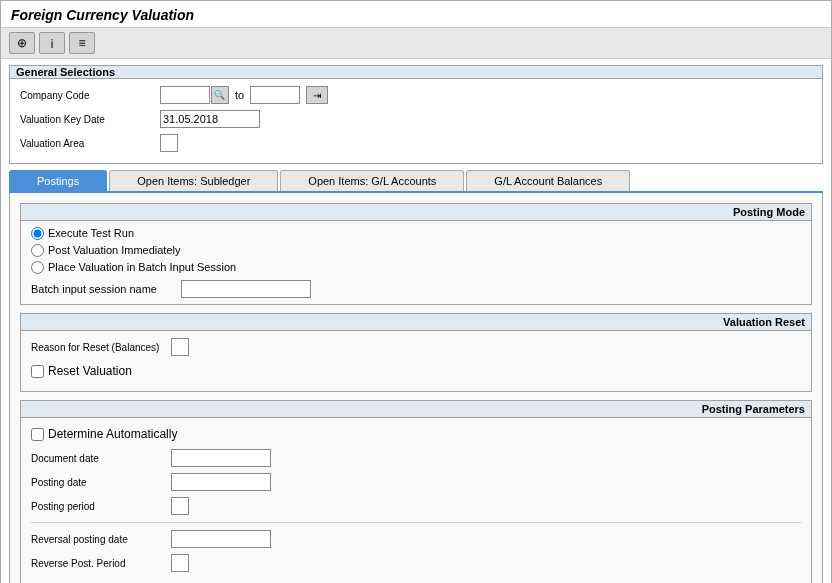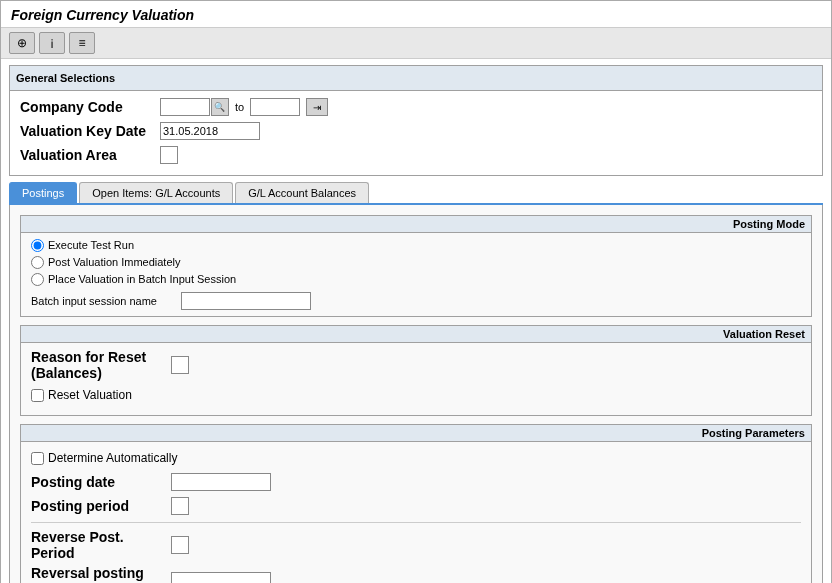--- a/index.html
+++ b/index.html
@@ -45,38 +45,37 @@
       font-size: 12px;
     }
     .section {
       border: 1px solid #a0a0a0;
       margin: 6px 8px;
       padding: 0;
     }
     .section-title {
       background: #e0e8f0;
       border-bottom: 1px solid #a0a0a0;
-      padding: 6px 6px;
+      padding: 0 6px;
       font-weight: bold;
       font-size: 11px;
     }
     .section-body {
       padding: 6px 10px;
     }
     .form-row {
       display: flex;
       align-items: center;
       margin-bottom: 4px;
       min-height: 20px;
     }
     .form-label {
       width: 140px;
-      font-size: 14px;
+      font-size: 10px;
       color: #000;
-      font-weight: bold;
     }
     .form-input {
       height: 18px;
       border: 1px solid #888;
       background: #fff;
       font-size: 11px;
       padding: 1px 2px;
     }
     .form-input-small {
       width: 50px;
@@ -126,21 +125,21 @@
       display: inline-block;
     }
     
     .tabs-container {
       display: flex;
       align-items: flex-end;
       margin: 6px 8px 0 8px;
       border-bottom: 2px solid #4a90d9;
     }
     .tab {
-      padding: 4px 12px;
+      padding: 4px 27px;
       font-size: 11px;
       border: 1px solid #aaa;
       border-bottom: none;
       background: #e8e8e8;
       cursor: pointer;
       margin-right: 2px;
       border-radius: 3px 3px 0 0;
     }
     .tab.active {
       background: #4a90d9;
@@ -242,20 +241,23 @@
         <span class="checkbox-small"></span>
       </div>
     </div>
   </div>
 
   <div class="tabs-container">
     <div class="tab active">
       <span>Postings</span>
     </div>
     <div class="tab">
+      <span>Open Items: Subledger</span>
+    </div>
+    <div class="tab">
       <span>Open Items: G/L Accounts</span>
     </div>
     <div class="tab">
       <span>G/L Account Balances</span>
     </div>
   </div>
 
   <div class="tab-content">
 
     <div class="subsection">
@@ -295,33 +297,37 @@
     </div>
 
     <div class="subsection">
       <div class="subsection-title">Posting Parameters</div>
       <div class="subsection-body">
         <div class="form-row">
           <input type="checkbox" class="checkbox-input" style="margin-right: 4px;">
           <span>Determine Automatically</span>
         </div>
         <div class="form-row">
+          <span class="form-label">Document date</span>
+          <input type="text" class="form-input form-input-medium" value="" style="">
+        </div>
+        <div class="form-row">
           <span class="form-label">Posting date</span>
           <input type="text" class="form-input form-input-medium" value="" style="">
         </div>
         <div class="form-row">
           <span class="form-label">Posting period</span>
           <span class="checkbox-small" style="width:18px;height:18px;"></span>
         </div>
         <hr class="divider">
         <div class="form-row">
+          <span class="form-label">Reversal posting date</span>
+          <input type="text" class="form-input form-input-medium" value="" style="">
+        </div>
+        <div class="form-row">
           <span class="form-label">Reverse Post. Period</span>
           <span class="checkbox-small" style="width:18px;height:18px;"></span>
         </div>
-        <div class="form-row">
-          <span class="form-label">Reversal posting date</span>
-          <input type="text" class="form-input form-input-medium" value="" style="">
-        </div>
       </div>
     </div>
 
   </div>
 </div>
 
 </body></html>

